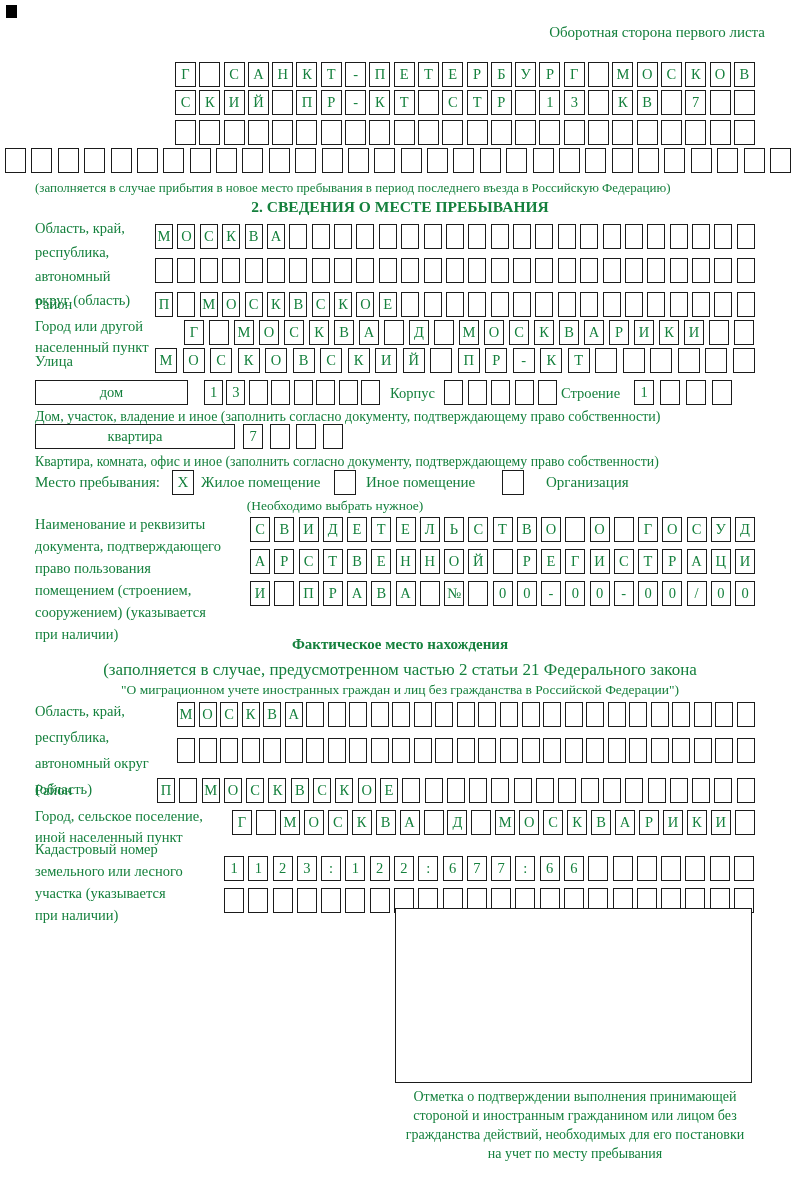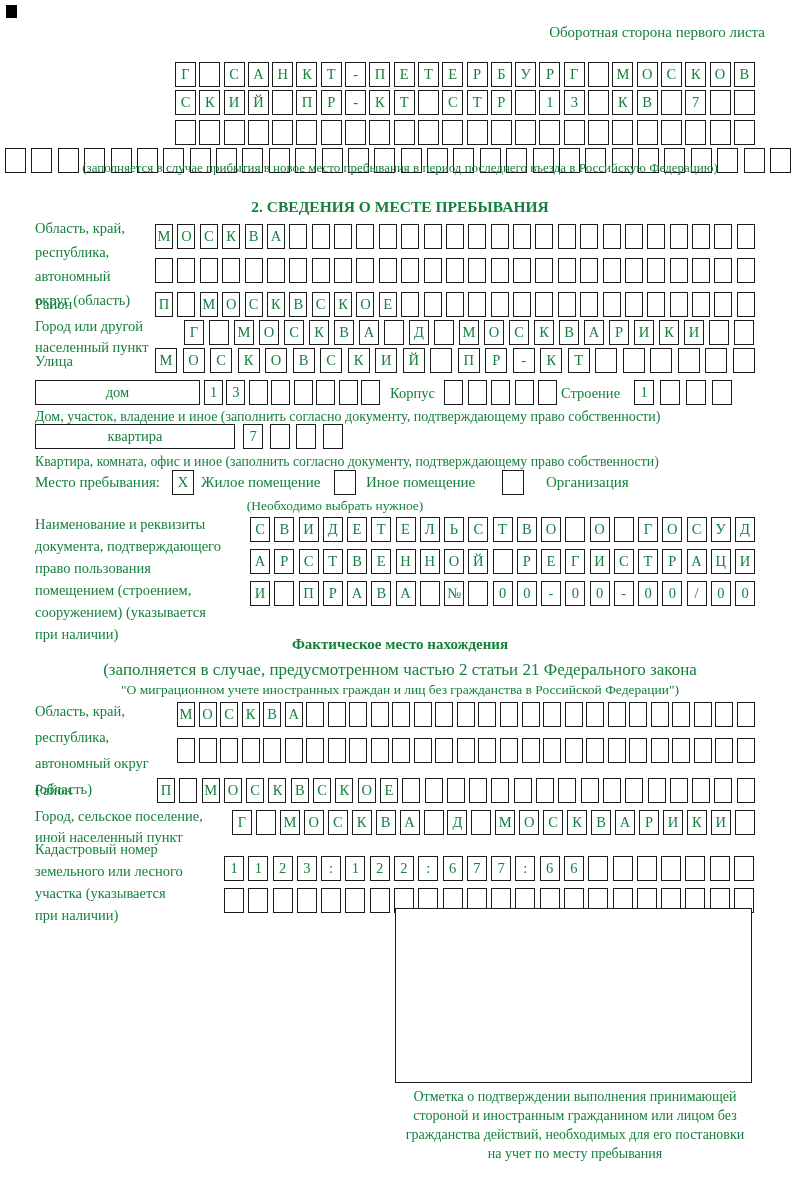--- a/index.html
+++ b/index.html
@@ -135,21 +135,21 @@
       <div class="cell"></div>
       <div class="cell"></div>
       <div class="cell"></div>
       <div class="cell"></div>
       <div class="cell"></div>
       <div class="cell"></div>
       <div class="cell"></div>
       <div class="cell"></div>
       <div class="cell"></div>
     </div>
-  <div class="note center" style="left:0;top:160px;width:800px;">(заполняется в случае прибытия в новое место пребывания в период последнего въезда в Российскую Федерацию)</div>
+  <div class="note center" style="left:0;top:180px;width:634px;padding-left:35px;">(заполняется в случае прибытия в новое место пребывания в период последнего въезда в Российскую Федерацию)</div>
 
   <div class="title" style="top:198px;">2. СВЕДЕНИЯ О МЕСТЕ ПРЕБЫВАНИЯ</div>
 
   <div class="lblblock" style="left:35px;top:216px;line-height:24px;">
     <div style="line-height:24px;">Область, край,</div>
     <div style="line-height:24px;">республика,</div>
     <div style="line-height:24px;">автономный</div>
     <div style="line-height:24px;">округ (область)</div>
   </div>
   <div class="grid" style="left:155px;top:224px;width:600px;--cw:18px;">
@@ -291,21 +291,21 @@
       <div class="cell">К</div>
       <div class="cell">Т</div>
       <div class="cell"></div>
       <div class="cell"></div>
       <div class="cell"></div>
       <div class="cell"></div>
       <div class="cell"></div>
       <div class="cell"></div>
     </div>
 
-  <div class="rectlbl" style="left:35px;top:380px;width:165px;">дом</div>
+  <div class="rectlbl" style="left:35px;top:380px;width:153px;">дом</div>
   <div class="grid" style="left:204px;top:380px;width:176px;--cw:19px;">
       <div class="cell">1</div>
       <div class="cell">3</div>
       <div class="cell"></div>
       <div class="cell"></div>
       <div class="cell"></div>
       <div class="cell"></div>
       <div class="cell"></div>
       <div class="cell"></div>
     </div>

